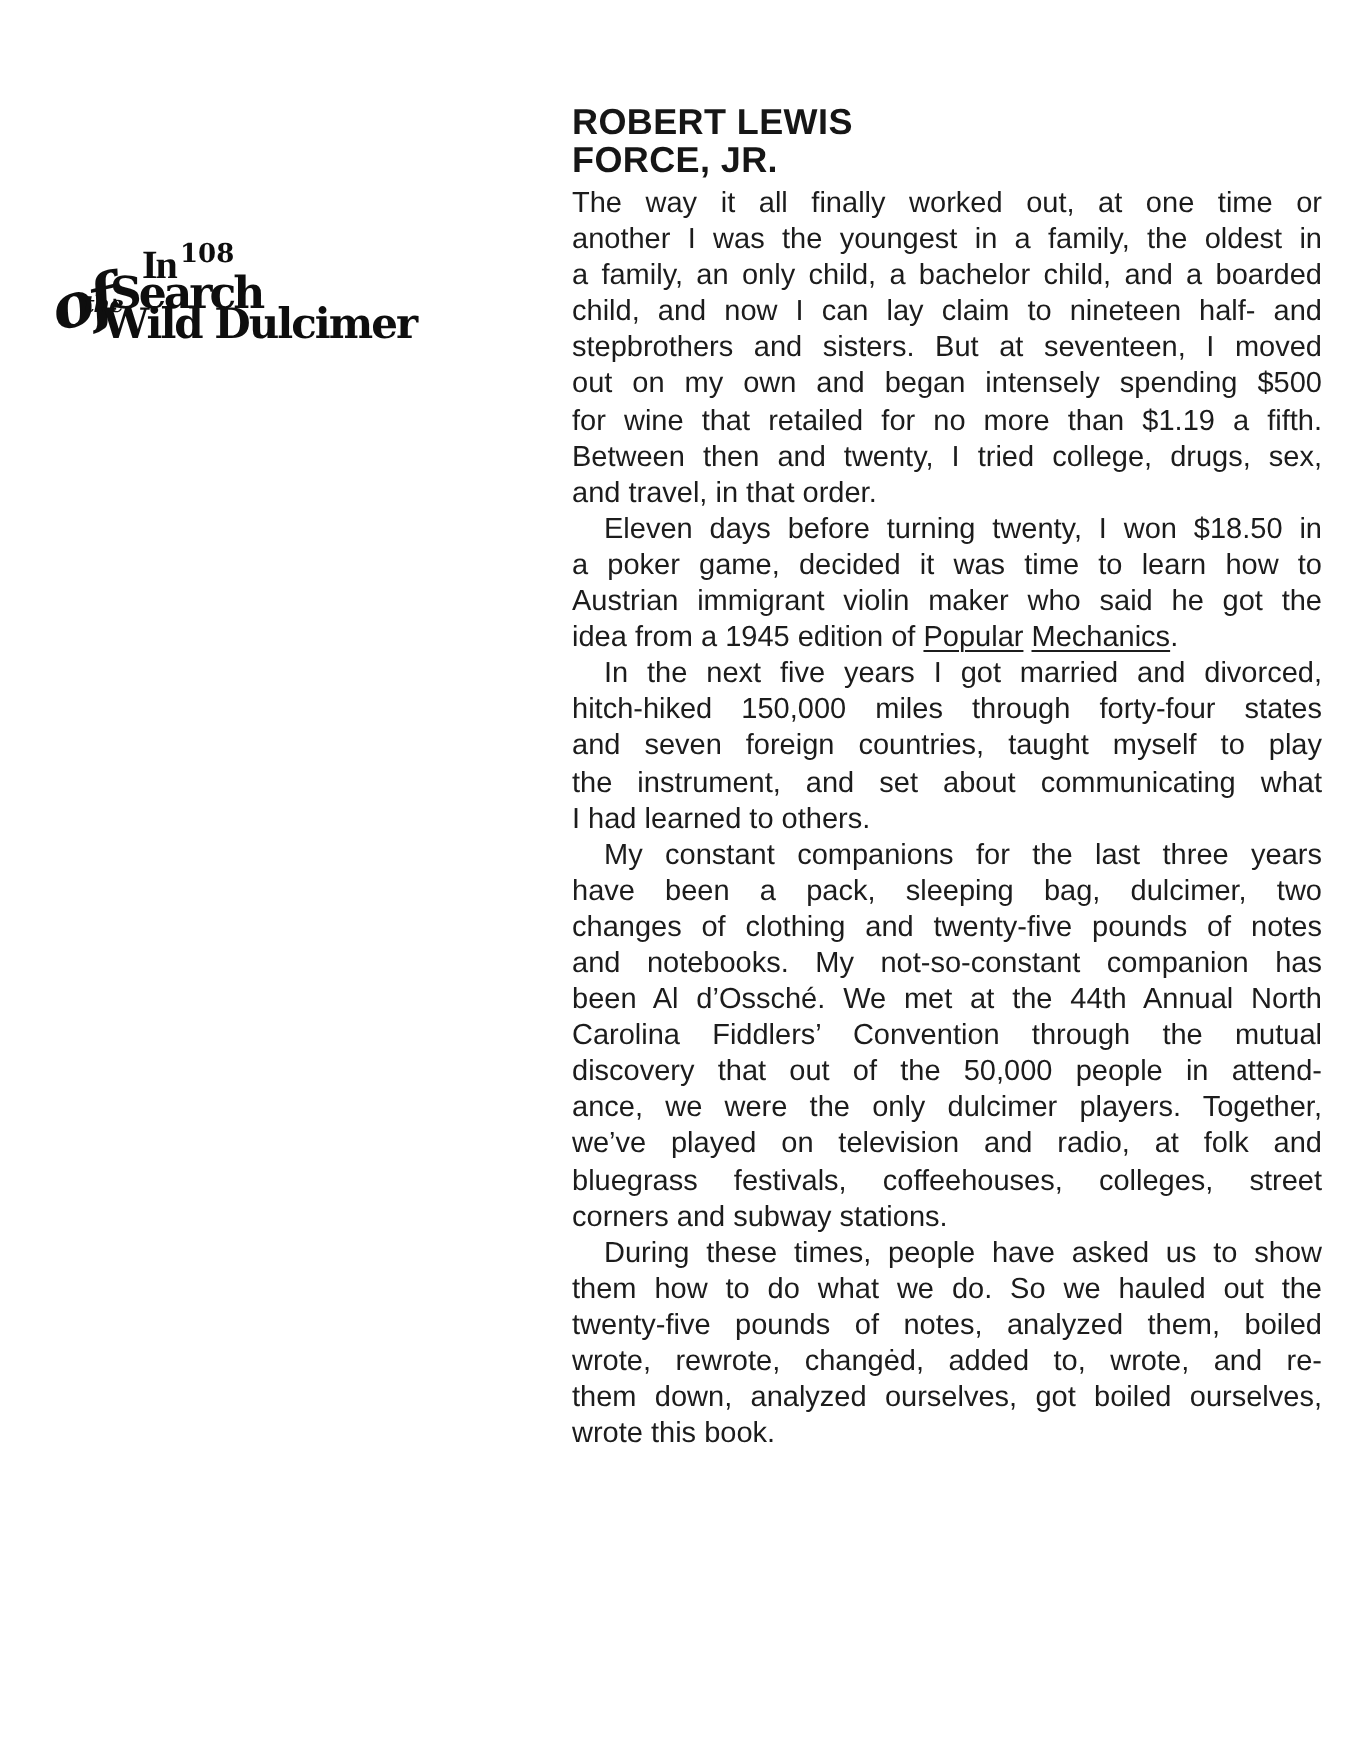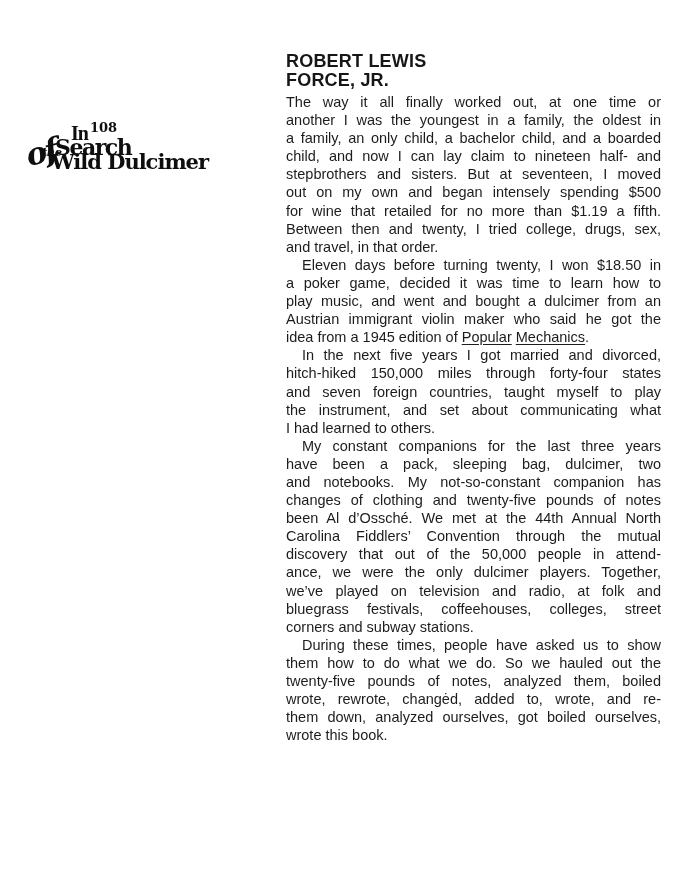--- a/index.html
+++ b/index.html
@@ -94,36 +94,35 @@
           <div class="text-line"><span>child, and now I can lay claim to nineteen half- and</span></div>
           <div class="text-line"><span>stepbrothers and sisters. But at seventeen, I moved</span></div>
           <div class="text-line"><span>out on my own and began intensely spending $500</span></div>
           <div class="text-line"><span>for wine that retailed for no more than $1.19 a fifth.</span></div>
           <div class="text-line"><span>Between then and twenty, I tried college, drugs, sex,</span></div>
           <div class="text-line last"><span>and travel, in that order.</span></div>
         </div>
         <div class="paragraph">
           <div class="text-line indent"><span>Eleven days before turning twenty, I won $18.50 in</span></div>
           <div class="text-line"><span>a poker game, decided it was time to learn how to</span></div>
-          <div class="text-line"><span>play music, and went and bought a dulcimer from an</span></div>
           <div class="text-line"><span>Austrian immigrant violin maker who said he got the</span></div>
           <div class="text-line last"><span>idea from a 1945 edition of </span><span class="u">Popular</span><span> </span><span class="u">Mechanics</span><span>.</span></div>
         </div>
         <div class="paragraph">
           <div class="text-line indent"><span>In the next five years I got married and divorced,</span></div>
           <div class="text-line"><span>hitch-hiked 150,000 miles through forty-four states</span></div>
           <div class="text-line"><span>and seven foreign countries, taught myself to play</span></div>
           <div class="text-line"><span>the instrument, and set about communicating what</span></div>
           <div class="text-line last"><span>I had learned to others.</span></div>
         </div>
         <div class="paragraph">
           <div class="text-line indent"><span>My constant companions for the last three years</span></div>
           <div class="text-line"><span>have been a pack, sleeping bag, dulcimer, two</span></div>
+          <div class="text-line"><span>changes of clothing and twenty-five pounds of notes</span></div>
           <div class="text-line"><span>and notebooks. My not-so-constant companion has</span></div>
-          <div class="text-line"><span>changes of clothing and twenty-five pounds of notes</span></div>
           <div class="text-line"><span>been Al d’Ossché. We met at the 44th Annual North</span></div>
           <div class="text-line"><span>Carolina Fiddlers’ Convention through the mutual</span></div>
           <div class="text-line"><span>discovery that out of the 50,000 people in attend-</span></div>
           <div class="text-line"><span>ance, we were the only dulcimer players. Together,</span></div>
           <div class="text-line"><span>we’ve played on television and radio, at folk and</span></div>
           <div class="text-line"><span>bluegrass festivals, coffeehouses, colleges, street</span></div>
           <div class="text-line last"><span>corners and subway stations.</span></div>
         </div>
         <div class="paragraph">
           <div class="text-line indent"><span>During these times, people have asked us to show</span></div>

